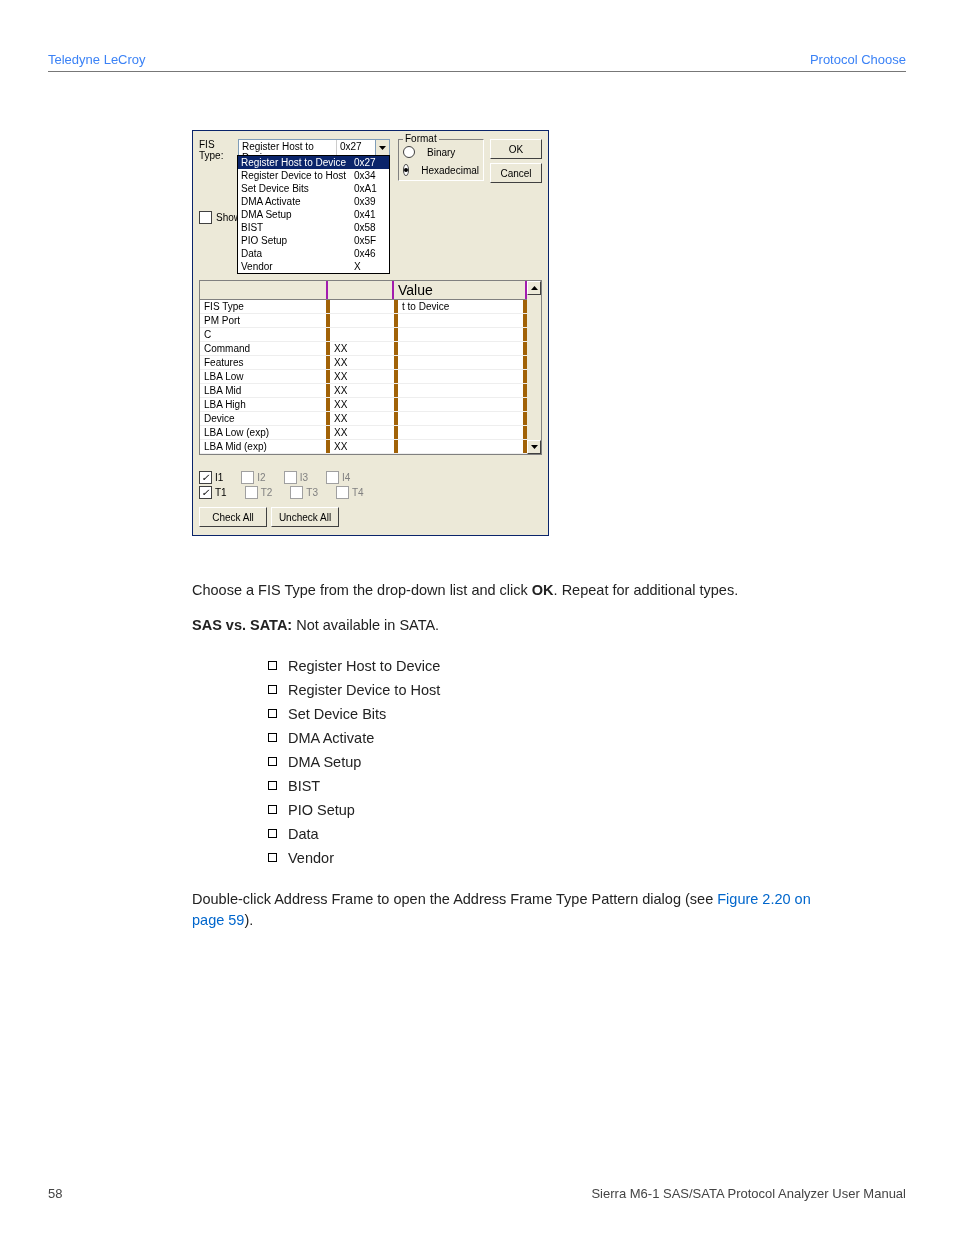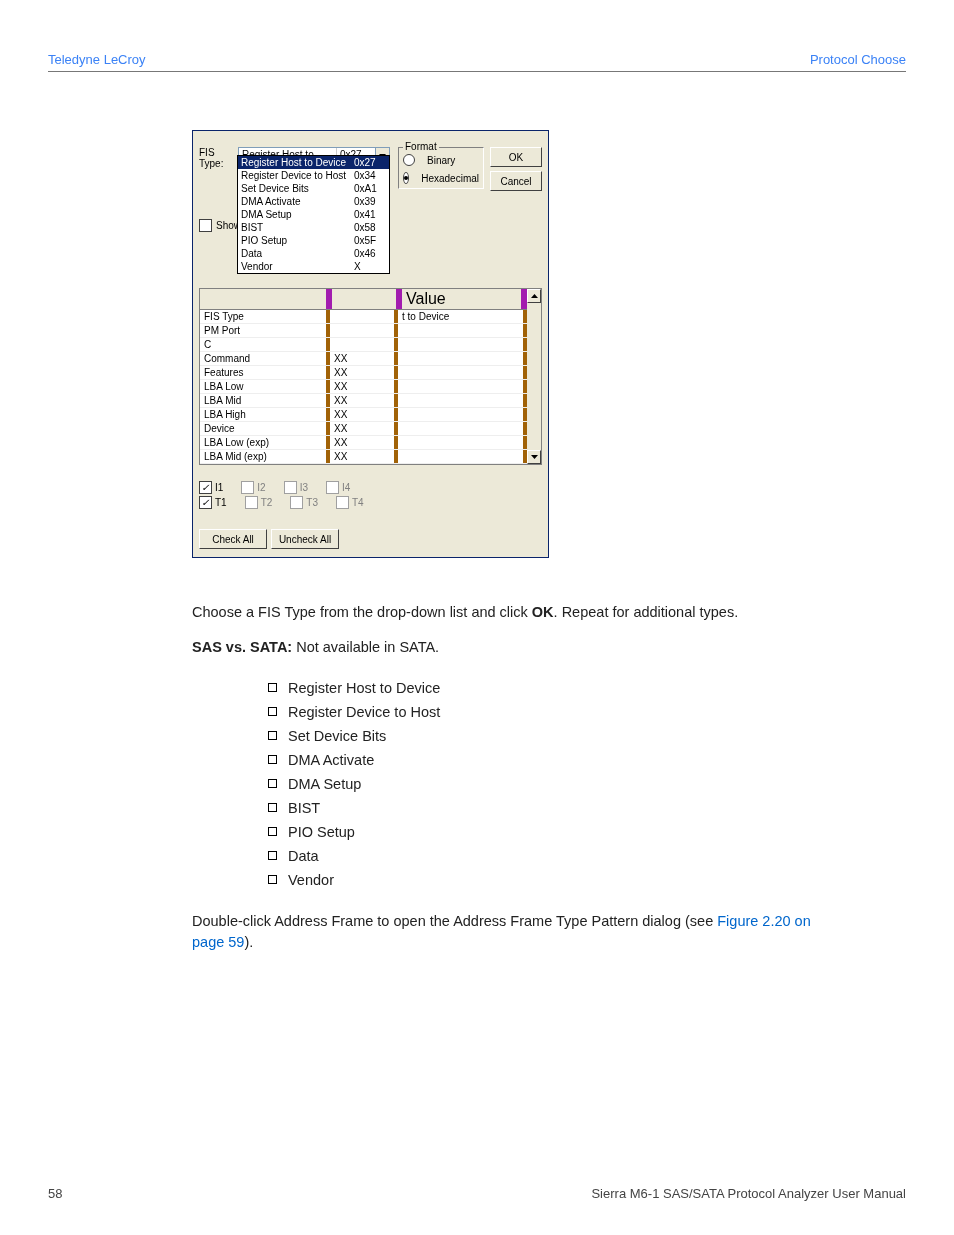--- a/index.html
+++ b/index.html
@@ -4,21 +4,21 @@
 <style>
   body{margin:0;font-family:"Segoe UI","Myriad Pro",Arial,sans-serif;font-size:14.5px;color:#222;background:#fff}
   .page{width:954px;height:1235px;position:relative;padding:52px 48px 0 48px;box-sizing:border-box}
   .hdr{display:flex;justify-content:space-between;font-size:13px;color:#3b82f6}
   .rule{border:none;border-top:1px solid #777;margin:4px 0 0 0}
   .dlg-wrap{margin:58px 0 0 144px}
   .dlg{width:355px;border:1px solid #0a246a;background:#ece9d8;font-family:Tahoma,Arial,sans-serif;font-size:10px;color:#000}
   .tbar{height:17px;background:linear-gradient(#0a246a,#3a6ea5);color:#fff;display:flex;align-items:center;padding:0 2px 0 4px;font-weight:bold;font-size:10px}
   .tbar .ttl{flex:1}
   .tbar .x{width:14px;height:13px;background:#ece9d8;color:#000;display:flex;align-items:center;justify-content:center;border:1px solid #fff;border-right-color:#404040;border-bottom-color:#404040;font-size:9px;line-height:1}
-  .body{position:relative;padding:16px 6px 8px 6px}
+  .body{position:relative;padding:8px 6px 8px 6px}
   .lbl{font-size:10px}
   .row1{display:flex;align-items:flex-start;gap:6px}
   .combo{display:flex;height:16px;border:1px solid #7f9db9;background:#fff}
   .combo .ct{flex:1;padding:1px 3px}
   .combo .cv{width:32px;padding:1px 3px;border-left:1px solid #ccc}
   .combo .ar{width:13px;background:#ece9d8;border-left:1px solid #7f9db9;display:flex;align-items:center;justify-content:center}
   .ar svg{width:7px;height:4px}
   .dd{position:absolute;left:44px;top:24px;width:151px;border:1px solid #000;background:#fff;z-index:5}
   .dd .opt{display:flex;padding:1px 3px;font-size:10px}
   .dd .opt span:first-child{flex:1}
@@ -28,31 +28,31 @@
   .rad{display:flex;align-items:center;gap:12px;margin-top:6px}
   .rad i{width:10px;height:10px;border:1px solid #404040;border-radius:50%;background:#fff;display:flex;align-items:center;justify-content:center}
   .rad i.on::after{content:"";width:4px;height:4px;background:#000;border-radius:50%}
   .btncol{display:flex;flex-direction:column;gap:4px}
   .wbtn{width:50px;height:18px;background:#ece9d8;border:1px solid #fff;border-right-color:#404040;border-bottom-color:#404040;font-size:10px;display:flex;align-items:center;justify-content:center}
   .ck{display:flex;align-items:center;gap:4px;margin:28px 0 0 0}
   .ck i{width:11px;height:11px;border:1px solid #404040;background:#fff;display:flex;align-items:center;justify-content:center;font-size:9px;line-height:1}
   .grid{margin-top:56px;border:1px solid #808080;background:#fff;display:flex}
   .gmain{flex:1}
   .ghdr{display:flex;background:#ece9d8;border-bottom:1px solid #808080}
-  .ghdr div{padding:1px 4px;font-size:16px;border-right:6px solid #a21caf}
+  .ghdr div{padding:1px 4px;font-size:14px;border-right:2px solid #a21caf}
   .gh1{width:118px}.gh2{width:56px}.gh3{flex:1}
   .grow{display:flex;border-bottom:1px solid #eee}
   .grow div{padding:1px 4px;font-size:10px;border-right:4px solid #a16207}
   .scroll{width:14px;background:#ece9d8;position:relative}
   .sbtn{width:14px;height:14px;background:#ece9d8;border:1px solid #fff;border-right-color:#404040;border-bottom-color:#404040;box-sizing:border-box;display:flex;align-items:center;justify-content:center;position:absolute}
   .checks{margin-top:16px}
   .ckrow{display:flex;gap:18px;margin-bottom:2px}
   .ckrow label{display:flex;align-items:center;gap:3px;font-size:10px}
   .ckrow label.dis{color:#808080}
-  .brow{display:flex;gap:4px;margin-top:20px}
+  .brow{display:flex;gap:4px;margin-top:8px}
   .brow .wbtn{width:66px}
   .content{margin:44px 0 0 144px;width:620px;line-height:1.45}
   .content p{margin:0 0 14px 0}
   ul.sq{list-style:none;padding:0;margin:20px 0 20px 76px}
   ul.sq li{position:relative;padding-left:20px;margin-bottom:3px}
   ul.sq li::before{content:"";position:absolute;left:0;top:5px;width:9px;height:9px;border:1.5px solid #000;box-sizing:border-box}
   .link{color:#0066cc}
   .ftr{position:absolute;bottom:34px;left:48px;right:48px;display:flex;justify-content:space-between;font-size:13px;color:#444}
 </style>
 </head>

